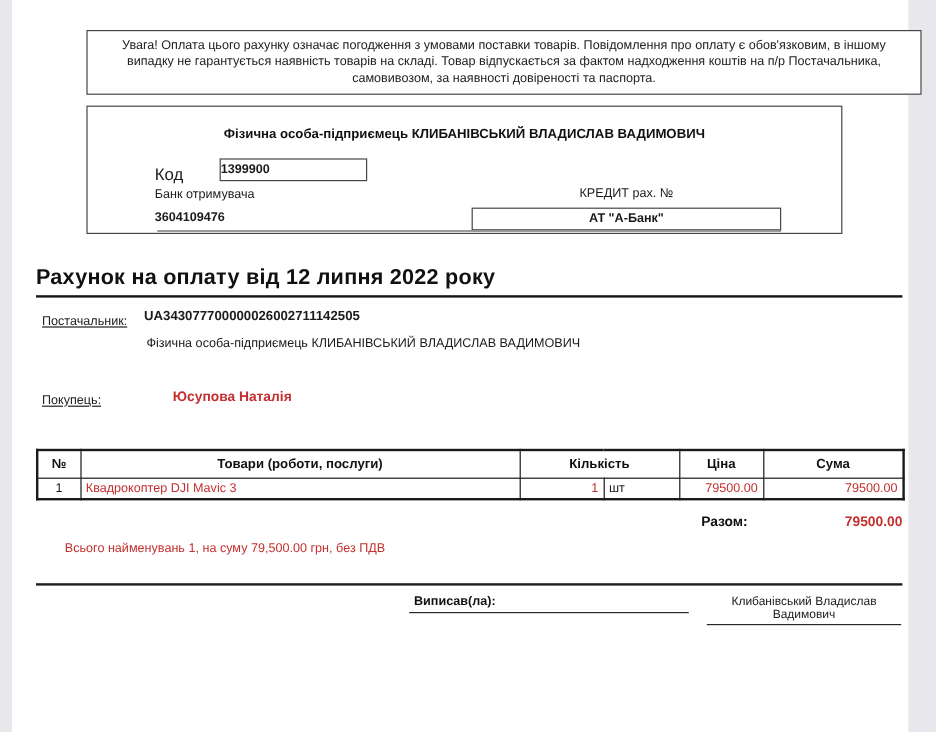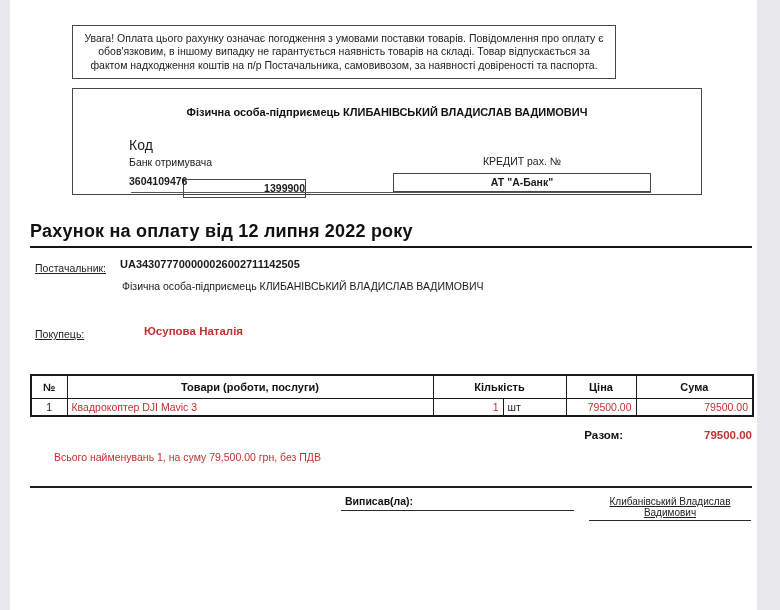--- a/index.html
+++ b/index.html
@@ -8,40 +8,40 @@
     background:#e8e8ec;
     font-family:"Liberation Sans","DejaVu Sans",sans-serif;
     color:#1b1b1b;
     -webkit-font-smoothing:antialiased;
   }
   #root { position:relative; width:780px; height:610px; overflow:hidden; }
   .page { position:absolute; left:10px; top:0; width:747px; height:610px; background:#ffffff; }
 
   
   .warning-box {
-    position:absolute; left:72px; top:25px; width:544px;
+    position:absolute; left:72px; top:25px; width:696px;
     border:1px solid #474747; background:#fff;
     padding:6px 10px; text-align:center;
     font-size:10.5px; line-height:13.4px; color:#222;
   }
 
   
   .bank-box {
     position:absolute; left:72px; top:88px; width:630px; height:107px;
     border:1px solid #474747; background:#fff;
   }
   .bank-entity {
     position:absolute; left:0; top:17px; width:100%;
     text-align:center; font-weight:bold; font-size:11px; color:#111;
   }
   .code-label { position:absolute; left:56px; top:48px; font-size:14px; }
   .code-box {
     position:absolute; left:110px; top:43px; width:123px; height:19px;
-    border:1px solid #474747; text-align:right; line-height:17px;
-    font-weight:bold; font-size:10.5px;margin-top:47px;
+    border:1px solid #474747; text-align:left; line-height:17px;
+    font-weight:bold; font-size:10.5px;
   }
   .bank-recv-label { position:absolute; left:56px; top:67px; font-size:10.5px;text-align:center; }
   .credit-label { position:absolute; left:320px; top:66px; width:258px; text-align:center; font-size:10.5px; }
   .bank-code { position:absolute; left:56px; top:86px; font-weight:bold; font-size:10.5px; }
   .bank-name-box {
     position:absolute; left:320px; top:84px; width:258px; height:19px;
     border:1px solid #474747; text-align:center; line-height:17px;
     font-weight:bold; font-size:10.5px; background:#fff;
   }
   .bank-underline { position:absolute; left:58px; top:103px; width:520px; height:1px; background:#5a5a5a; }
@@ -96,21 +96,21 @@
 
   
   .sig-label-seg {
     position:absolute; left:341px; top:495px; width:233px;
     border-bottom:1px solid #2a2a2a; padding:0 0 3px 4px;
     font-size:10.5px; font-weight:bold; color:#111;
   }
   .sig-name-seg {
     position:absolute; left:589px; top:496px; width:162px;
     border-bottom:1px solid #2a2a2a; padding-bottom:2px;
-    font-size:10px; text-align:center; color:#222;text-decoration:underline;
+    font-size:10px; text-align:center; color:#222;
   }
 </style>
 </head>
 <body>
 
 <div id="root">
   <div class="page"></div>
 
   <div class="warning-box">Увага! Оплата цього рахунку означає погодження з умовами поставки товарів. Повідомлення про оплату є обов'язковим, в іншому випадку не гарантується наявність товарів на складі. Товар відпускається за фактом надходження коштів на п/р Постачальника, самовивозом, за наявності довіреності та паспорта.</div>
 

